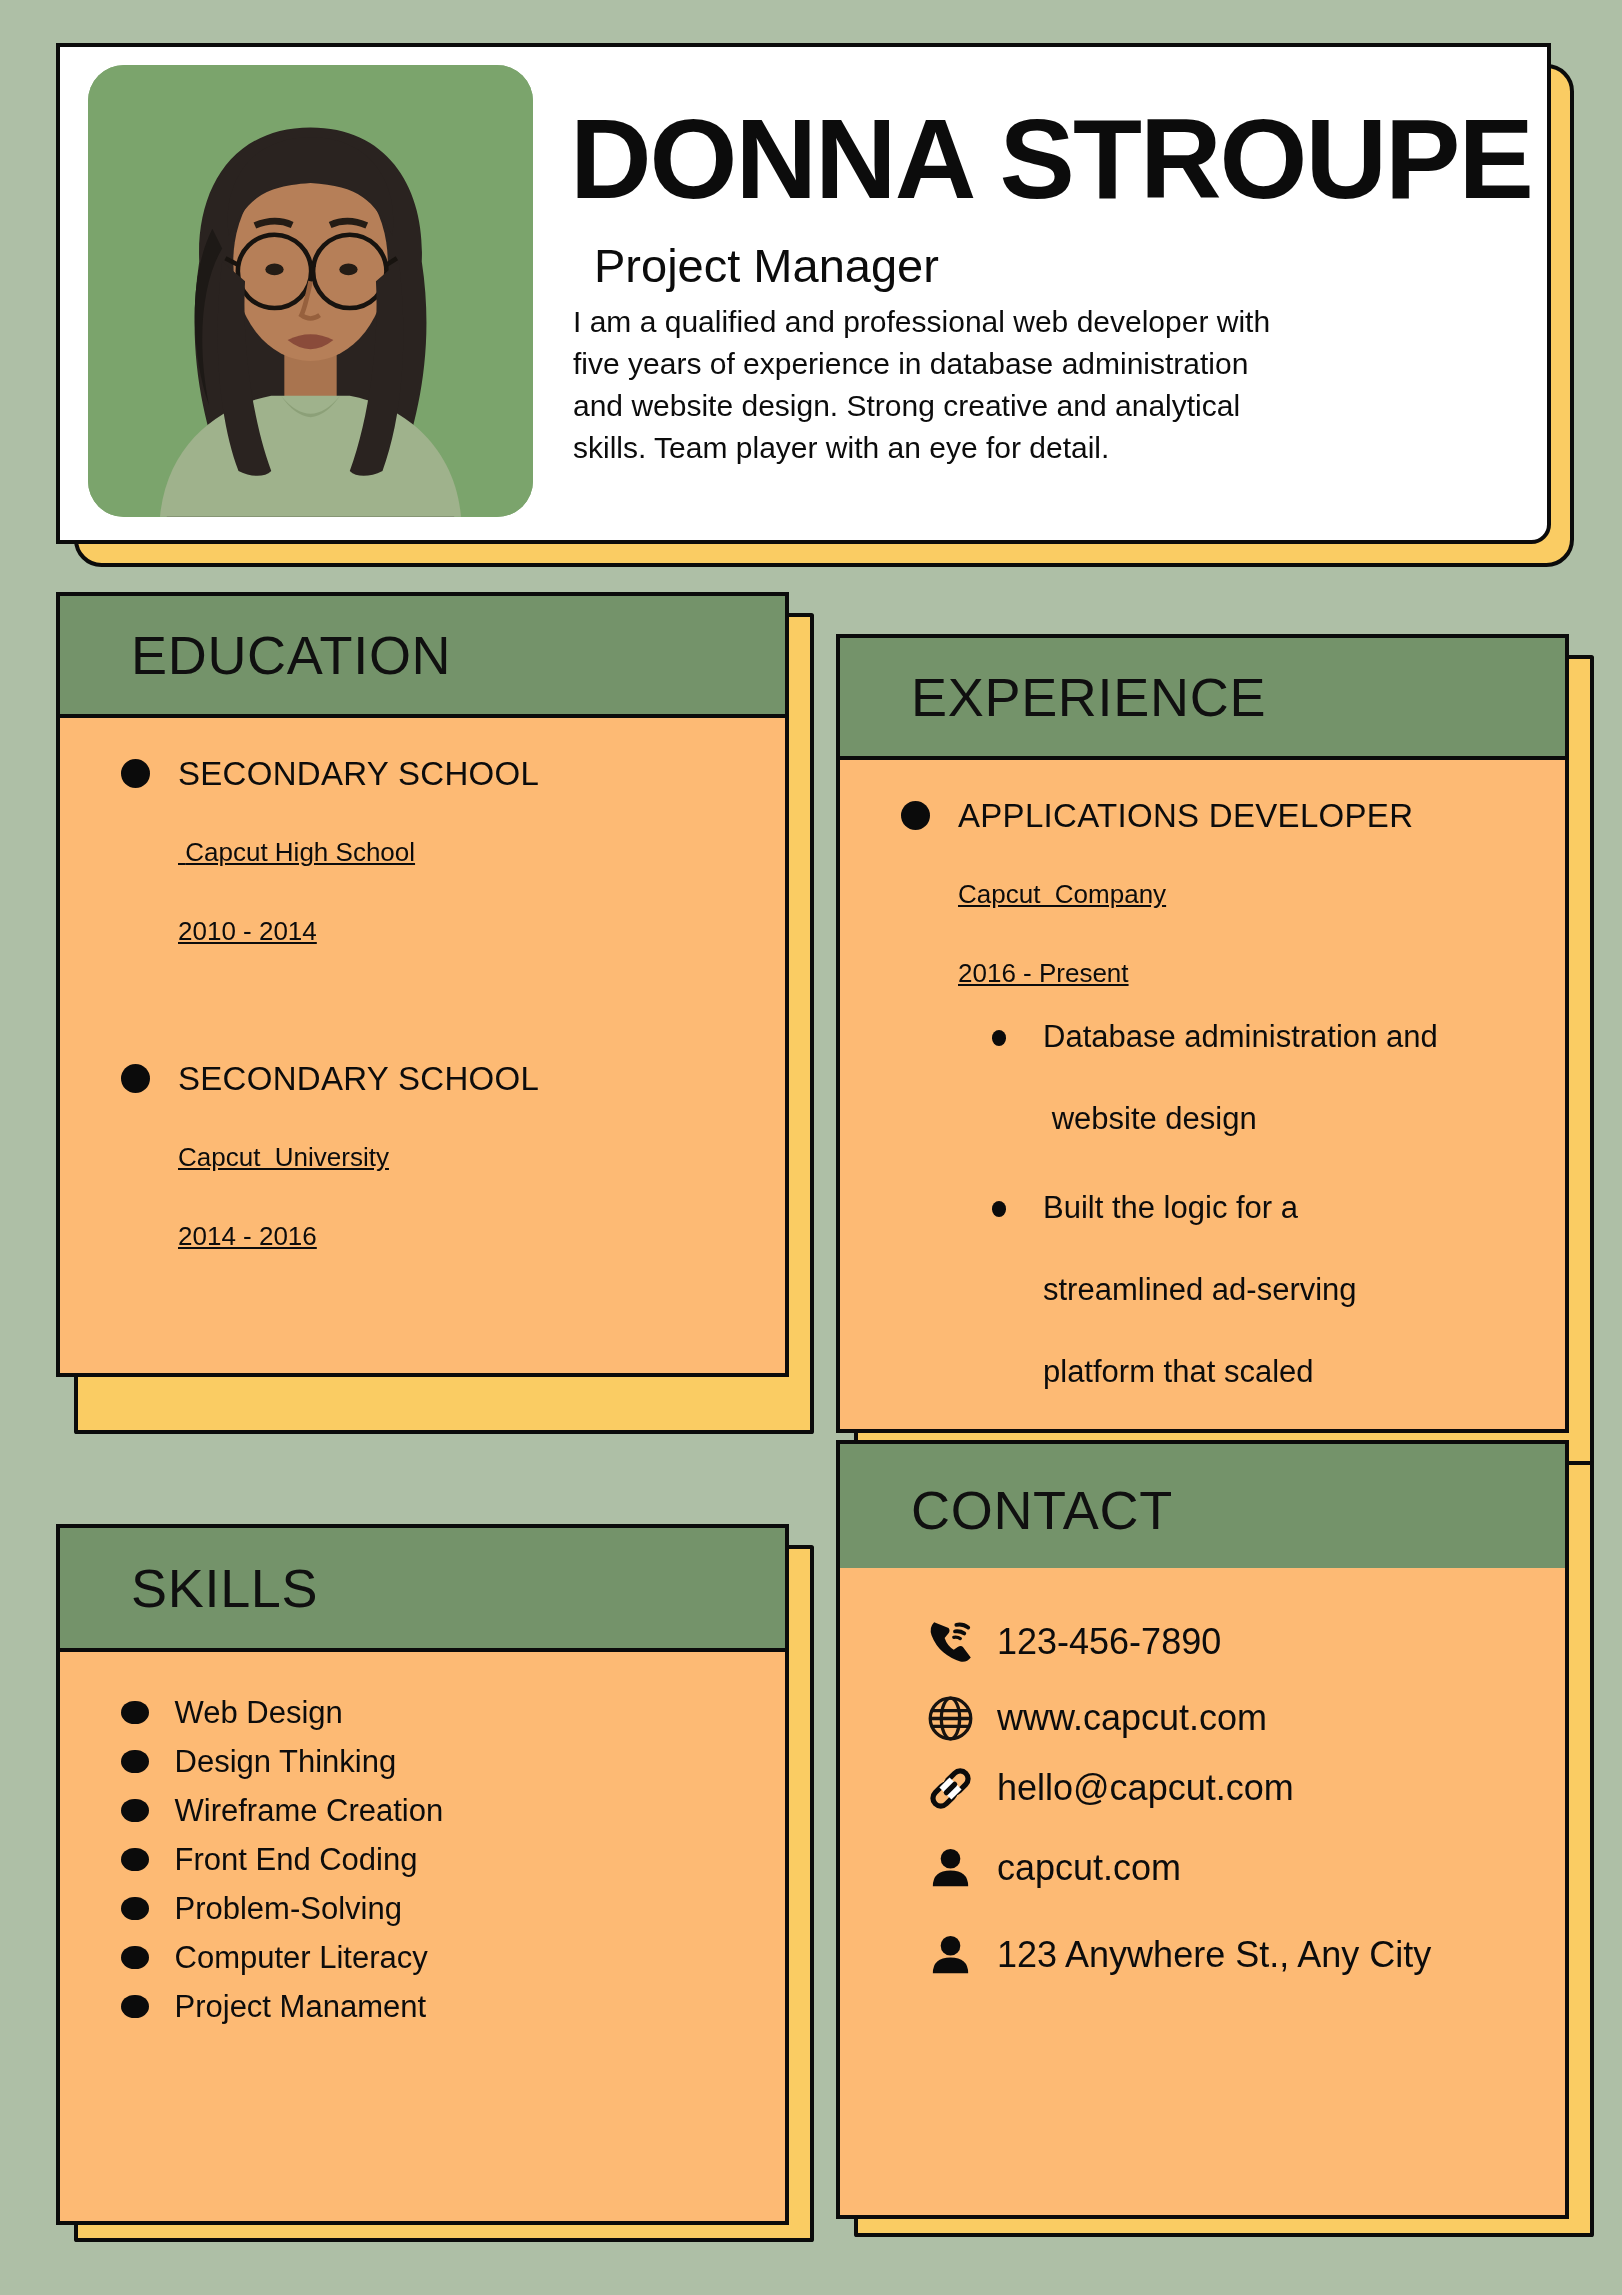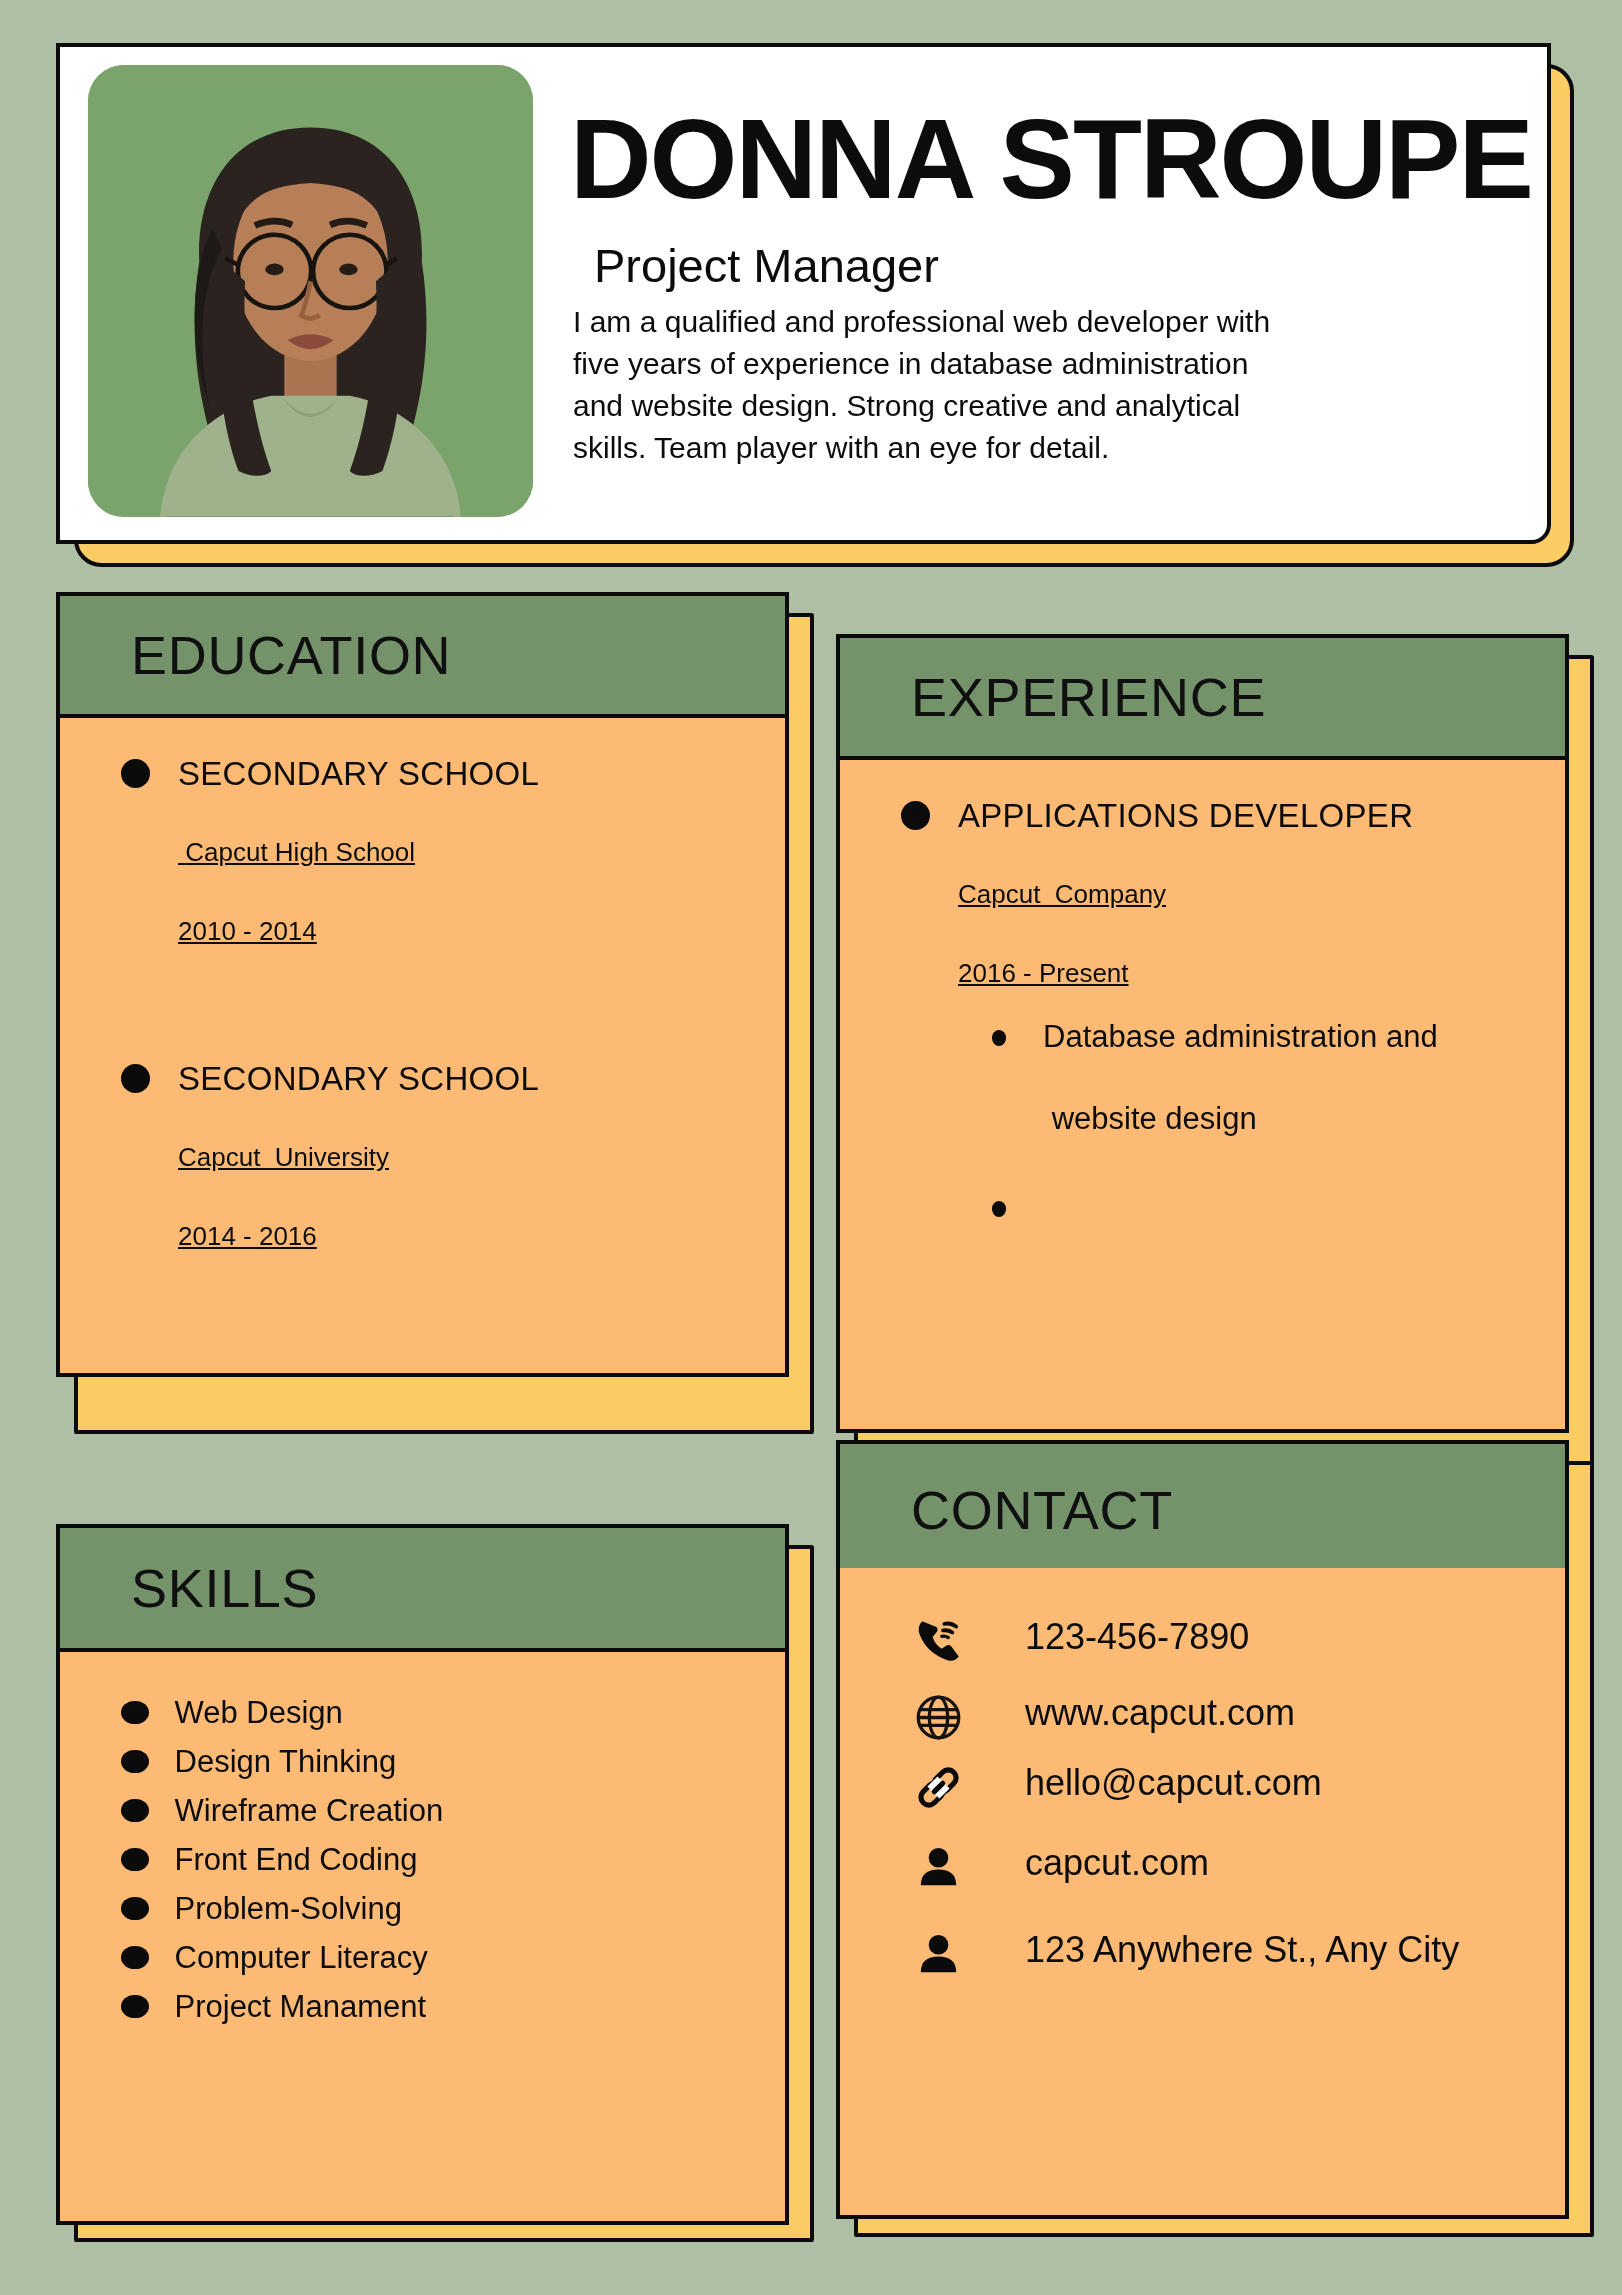--- a/index.html
+++ b/index.html
@@ -74,22 +74,22 @@
     position:absolute; left:61px; top:36px; right:26px;
     list-style:none; margin:0; padding:0;
   }
   .skills-list li{
     height:49px; display:flex; align-items:center; gap:26px;
     font-size:31px;
   }
   .skills-list .dot-md{position:static; flex:0 0 27.5px;}
   
   .contact-row{
-    position:absolute; left:0; height:52px; width:100%;
-    display:flex; align-items:flex-start;gap:40px;
+    position:absolute; left:12px; height:52px; width:100%;
+    display:flex; align-items:center;
   }
   .contact-icon{
     flex:0 0 72px; margin-left:73px; display:flex; justify-content:flex-start;
   }
   .contact-icon svg{display:block;}
   .contact-value{font-size:36px; white-space:pre-wrap;}
 </style>
 </head>
 <body>
 
@@ -169,20 +169,23 @@
     <span class="dot dot-lg" style="left:61px; top:41px;"></span>
     <div class="abs" style="left:118px; top:16.4px;">
       <div class="entry-line-title">APPLICATIONS DEVELOPER</div>
       <div class="entry-line">Capcut  Company</div>
       <div class="entry-line">2016 - Present</div>
     </div>
     <span class="dot dot-sm" style="left:152px; top:270px;"></span>
     <div class="sub-bullet-text" style="left:203px; top:236px;">Database administration and
  website design</div>
     <span class="dot dot-sm" style="left:152px; top:441px;"></span>
+    <div class="sub-bullet-text" style="left:203px; top:407px;">Built the logic for a
+streamlined ad-serving
+platform that scaled</div>
   </div>
 </div>
 
 <div class="card-wrap" style="left:56px; top:1524px; width:733px; height:700px;">
   <div class="backing" style="width:calc(100% + 6.5px); height:calc(100% - 3.3px);"></div>
   <div class="sec-header" style="height:128px;">
     <span class="sec-title">SKILLS</span>
   </div>
   <div class="sec-body" style="top:128px; height:573px;">
     <ul class="skills-list">

